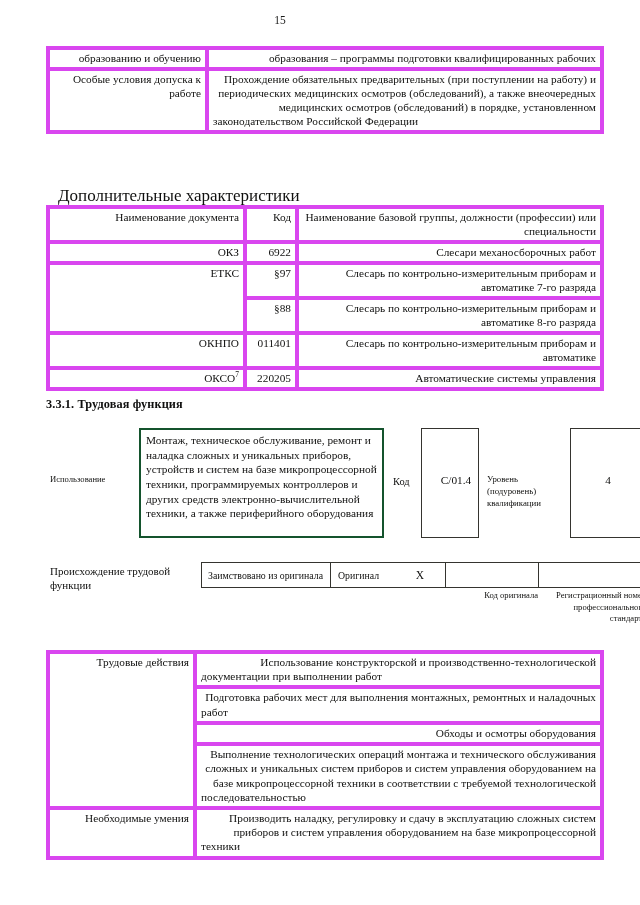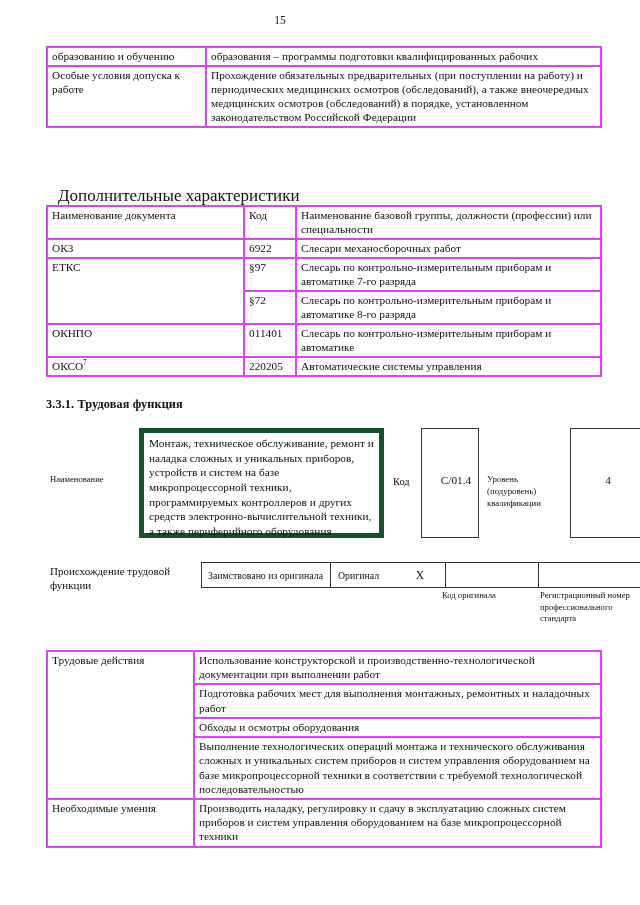--- a/index.html
+++ b/index.html
@@ -33,25 +33,25 @@
 
   
   table.doc {
     border-collapse: collapse;
     table-layout: fixed;
     font-size: 11.3px;
     line-height: 1.24;
     color: #111110;
   }
   table.doc td, table.doc th {
-    border: 2px solid #d946ef;
+    border: 4px solid #d946ef;
     padding: 1px 4px 2px 4px;
     vertical-align: top;
     font-weight: normal;
-    text-align: left;
+    text-align: right;
   }
   td.center, th.center { text-align: center; }
   td.just { text-align: justify; text-align-last: left; }
 
   
   .tbl-top {
     position: absolute;
     left: 46px;
     top: 46px;
     width: 554px;
@@ -98,21 +98,21 @@
     width: 88px;
     font-size: 8.6px;
     line-height: 1.2;
   }
   .tf-name-box {
     position: absolute;
     left: 93px;
     top: 0;
     width: 245px;
     height: 110px;
-    border: 5px solid #14532d;
+    border: 2px solid #14532d;
     box-sizing: border-box;
     padding: 3px 5px;
     font-size: 11.3px;
     line-height: 1.3;
   }
   .tf-kod-label {
     position: absolute;
     left: 347px;
     top: 48px;
     font-size: 10.4px;
@@ -197,21 +197,21 @@
   }
   .or-orig .mark { font-size: 11.5px; padding-right: 14px; }
   .or-borrow { width: 130px; padding: 0 6px; }
   .or-empty1 { width: 94px; }
   .or-empty2 { width: 104px; }
   .or-cap {
     position: absolute;
     top: 28px;
     font-size: 8.6px;
     line-height: 1.35;
-    text-align: left;
+    text-align: right;
   }
   .or-cap1 { left: 396px; width: 96px; }
   .or-cap2 { left: 494px; width: 106px; }
 
   
   .tbl-bottom {
     position: absolute;
     left: 46px;
     top: 650px;
     width: 554px;
@@ -263,40 +263,40 @@
         <td>ОКЗ</td>
         <td>6922</td>
         <td>Слесари механосборочных работ</td>
       </tr>
       <tr>
         <td rowspan="2">ЕТКС</td>
         <td>§97</td>
         <td>Слесарь по контрольно-измерительным приборам и автоматике 7-го разряда</td>
       </tr>
       <tr>
-        <td>§72</td>
+        <td>§88</td>
         <td>Слесарь по контрольно-измерительным приборам и автоматике 8-го разряда</td>
       </tr>
       <tr>
         <td>ОКНПО</td>
         <td>011401</td>
         <td>Слесарь по контрольно-измерительным приборам и автоматике</td>
       </tr>
       <tr>
         <td><span>ОКСО</span><span class="sup">7</span></td>
         <td>220205</td>
         <td>Автоматические системы управления</td>
       </tr>
     </tbody>
   </table>
 
   <div class="sec-head">3.3.1. Трудовая функция</div>
 
   <div class="tf-block">
-    <div class="tf-label">Наименование</div>
+    <div class="tf-label">Использование</div>
     <div class="tf-name-box">Монтаж, техническое обслуживание, ремонт и наладка сложных и уникальных приборов, устройств и систем на базе микропроцессорной техники, программируемых контроллеров и других средств электронно-вычислительной техники, а также периферийного оборудования</div>
     <div class="tf-kod-label">Код</div>
     <div class="tf-kod-box">
       <span>C/01.4</span>
     </div>
     <div class="tf-lvl-label">Уровень (подуровень) квалификации</div>
     <div class="tf-lvl-box">
       <span>4</span>
     </div>
   </div>

